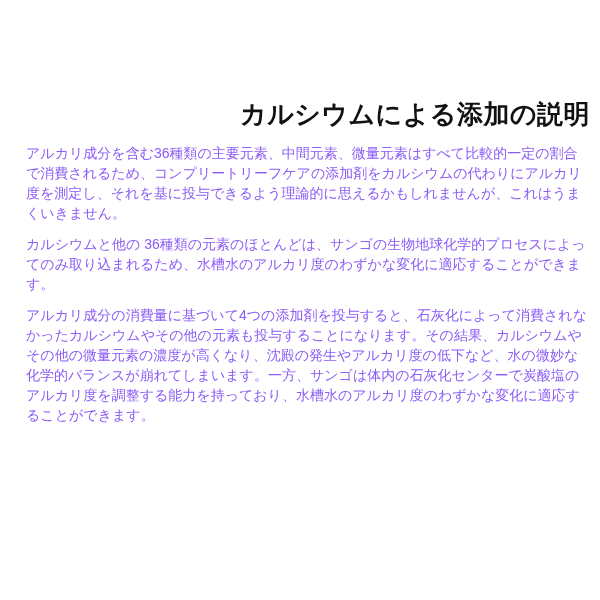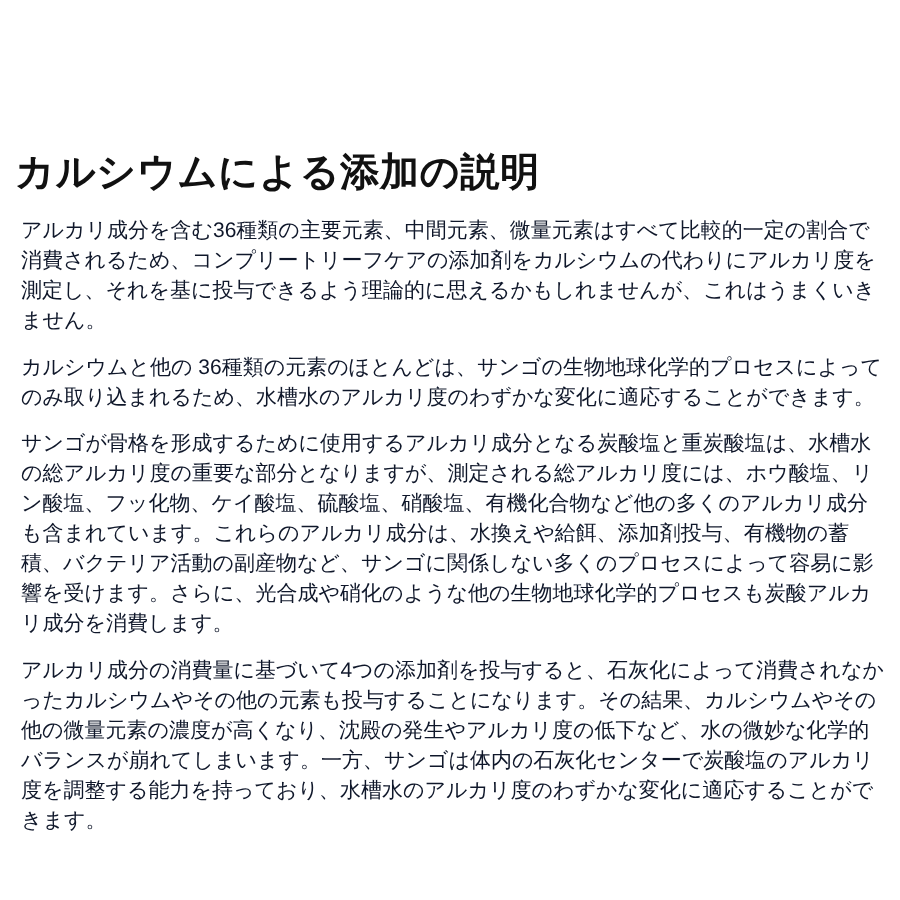--- a/index.html
+++ b/index.html
@@ -13,43 +13,42 @@
     overflow: hidden;
     font-family: "Liberation Sans", "DejaVu Sans", sans-serif;
   }
   .doc {
     box-sizing: border-box;
     width: 600px;
     padding: 0 10px;
   }
   .doc-title {
     margin: 98px 0 13px 0;
-    text-align: left;
+    text-align: right;
     font-size: 26px;
     line-height: 32px;
     font-weight: 700;
     color: #111111;
     letter-spacing: 0.5px;
   }
   .doc-para {
-    margin: 0 0 11px 4px;
+    margin: 0 0 11px 16px;
     font-size: 14px;
     line-height: 20px;
-    color: #0f172a;
+    color: #8b5cf6;
     text-align: left;
     word-break: break-all;
     overflow-wrap: anywhere;
   }
 </style>
 </head>
 <body>
 
 <main class="doc">
   <h1 class="doc-title">カルシウムによる添加の説明</h1>
 
   <p class="doc-para">アルカリ成分を含む36種類の主要元素、中間元素、微量元素はすべて比較的一定の割合で消費されるため、コンプリートリーフケアの添加剤をカルシウムの代わりにアルカリ度を測定し、それを基に投与できるよう理論的に思えるかもしれませんが、これはうまくいきません。</p>
 
   <p class="doc-para">カルシウムと他の 36種類の元素のほとんどは、サンゴの生物地球化学的プロセスによってのみ取り込まれるため、水槽水のアルカリ度のわずかな変化に適応することができます。</p>
 
-  <p class="doc-para">サンゴが骨格を形成するために使用するアルカリ成分となる炭酸塩と重炭酸塩は、水槽水の総アルカリ度の重要な部分となりますが、測定される総アルカリ度には、ホウ酸塩、リン酸塩、フッ化物、ケイ酸塩、硫酸塩、硝酸塩、有機化合物など他の多くのアルカリ成分も含まれています。これらのアルカリ成分は、水換えや給餌、添加剤投与、有機物の蓄積、バクテリア活動の副産物など、サンゴに関係しない多くのプロセスによって容易に影響を受けます。さらに、光合成や硝化のような他の生物地球化学的プロセスも炭酸アルカリ成分を消費します。</p>
 
   <p class="doc-para">アルカリ成分の消費量に基づいて4つの添加剤を投与すると、石灰化によって消費されなかったカルシウムやその他の元素も投与することになります。その結果、カルシウムやその他の微量元素の濃度が高くなり、沈殿の発生やアルカリ度の低下など、水の微妙な化学的バランスが崩れてしまいます。一方、サンゴは体内の石灰化センターで炭酸塩のアルカリ度を調整する能力を持っており、水槽水のアルカリ度のわずかな変化に適応することができます。</p>
 </main>
 
 </body></html>

